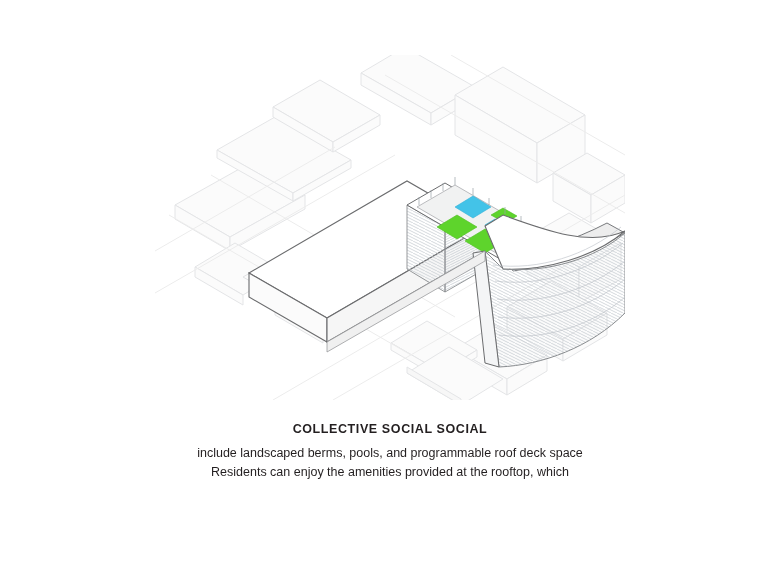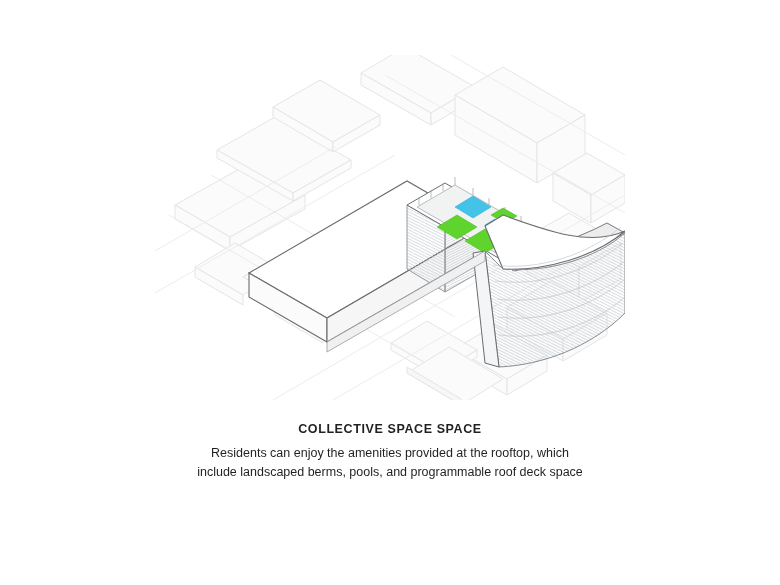--- a/index.html
+++ b/index.html
@@ -195,20 +195,20 @@
       </g>
 
       <g stroke="#e4e5e7" fill="#fbfbfb" stroke-width="1">
         <polygon points="252,318 294,292 348,324 306,350"></polygon>
         <polygon points="252,318 306,350 306,344 252,312" fill="#f7f7f7"></polygon>
       </g>
     </svg>
   </div>
 
   <div class="caption-block">
-    <div class="caption-title">COLLECTIVE SPACE SPACE</div>
+    <div class="caption-title">COLLECTIVE SOCIAL SOCIAL</div>
     <div class="caption-body">
+      <span class="caption-line">include landscaped berms, pools, and programmable roof deck space</span>
       <span class="caption-line">Residents can enjoy the amenities provided at the rooftop, which</span>
-      <span class="caption-line">include landscaped berms, pools, and programmable roof deck space</span>
     </div>
   </div>
 
 </div>
 
 </body></html>

